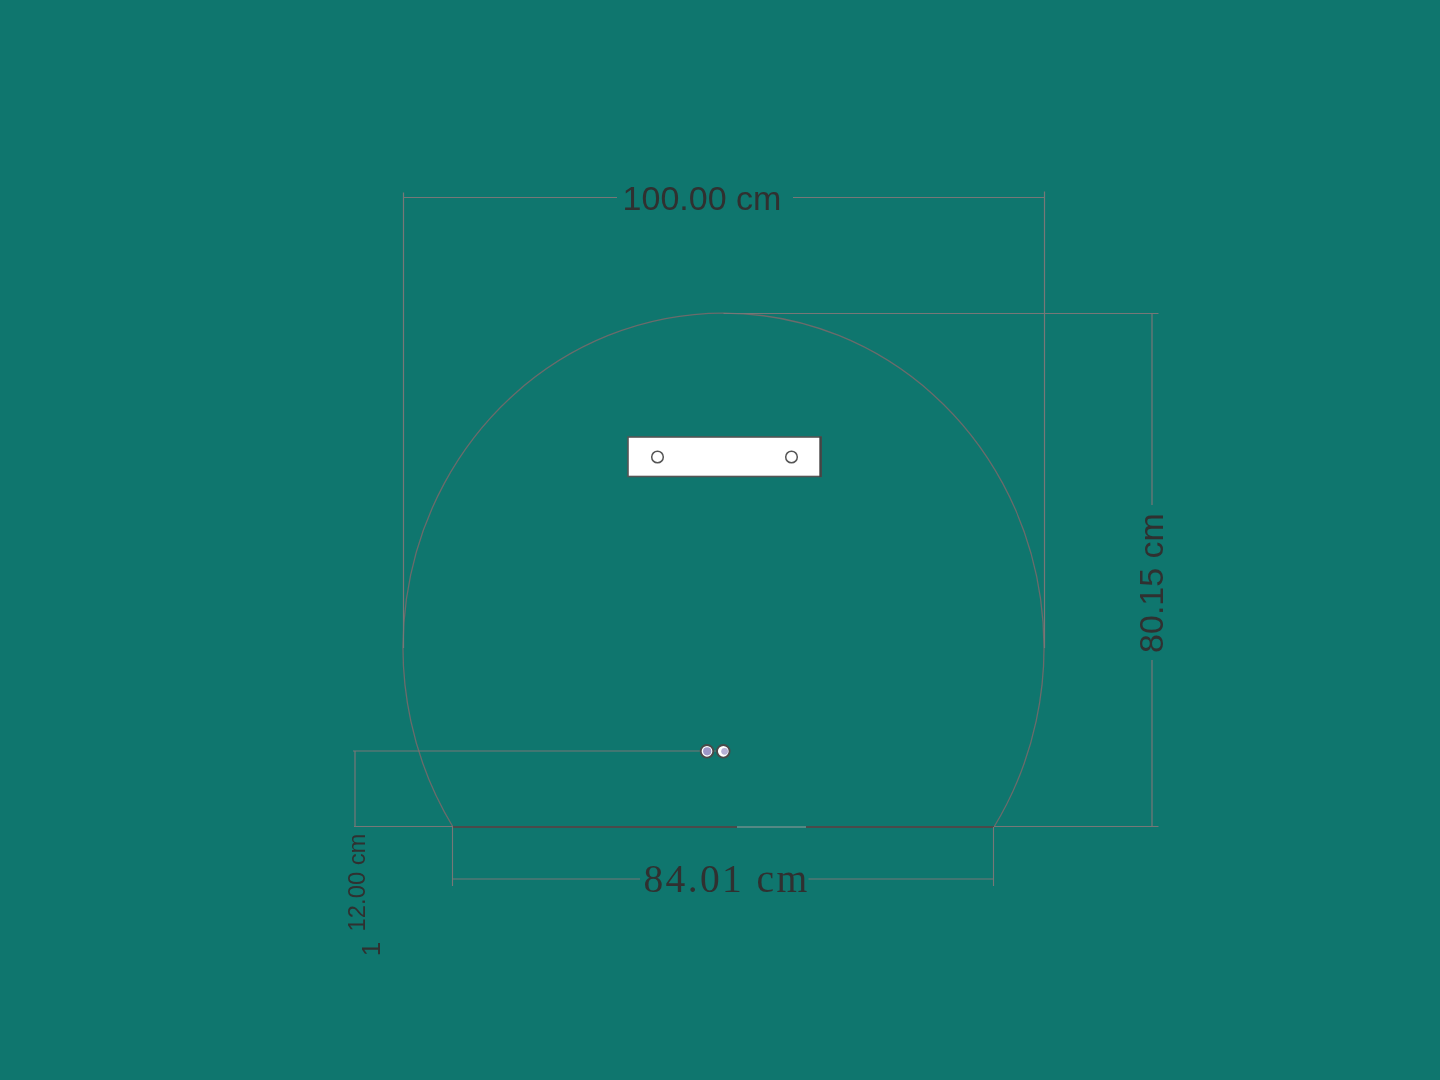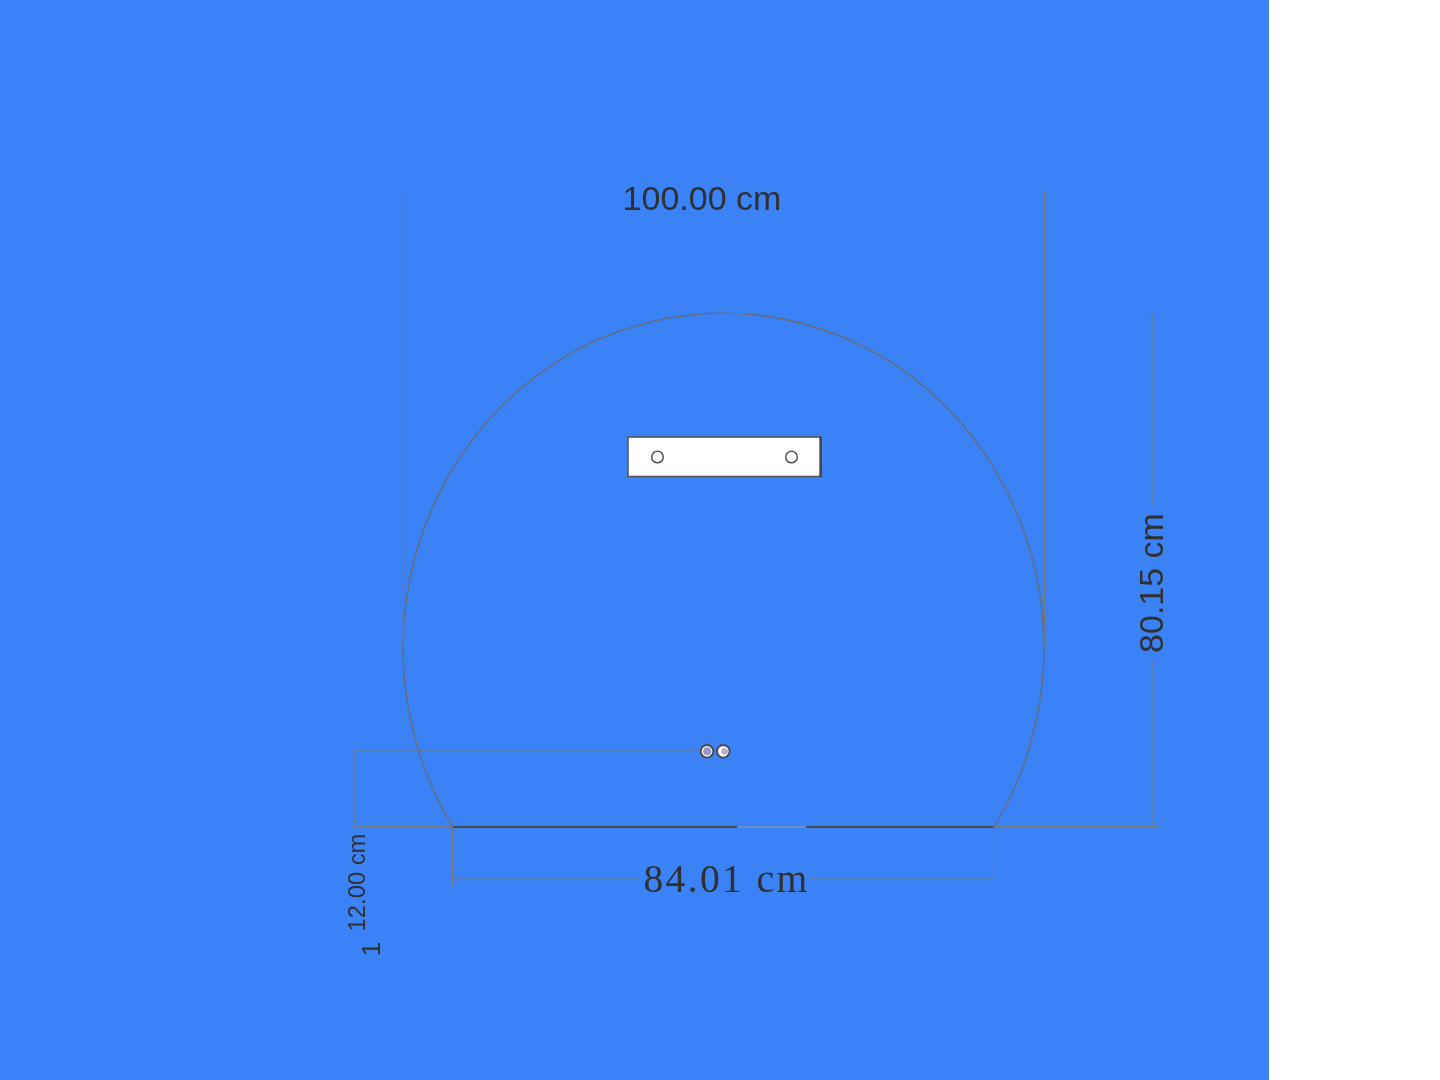--- a/index.html
+++ b/index.html
@@ -1,16 +1,16 @@
 <!DOCTYPE html>
 <html><head>
 <meta charset="utf-8">
 <style>
   html,body{margin:0;padding:0;background:#ffffff;}
-  #page{width:1269px;height:1080px;position:relative;overflow:hidden;background:#3b82f6;}
+  #page{width:1440px;height:1080px;position:relative;overflow:hidden;background:#0f766e;}
   svg text{font-family:"Liberation Sans",sans-serif;fill:#303030;}
   svg text.serif{font-family:"Liberation Serif",serif;}
 </style>
 </head>
 <body>
 <div id="page">
 <svg width="1440" height="1080" viewBox="0 0 1440 1080" xmlns="http://www.w3.org/2000/svg">
 
   <path d="M 453 827 A 320.5 334.5 0 1 1 994 827" fill="none" stroke="#6b6b6b" stroke-width="1.3"></path>
 

